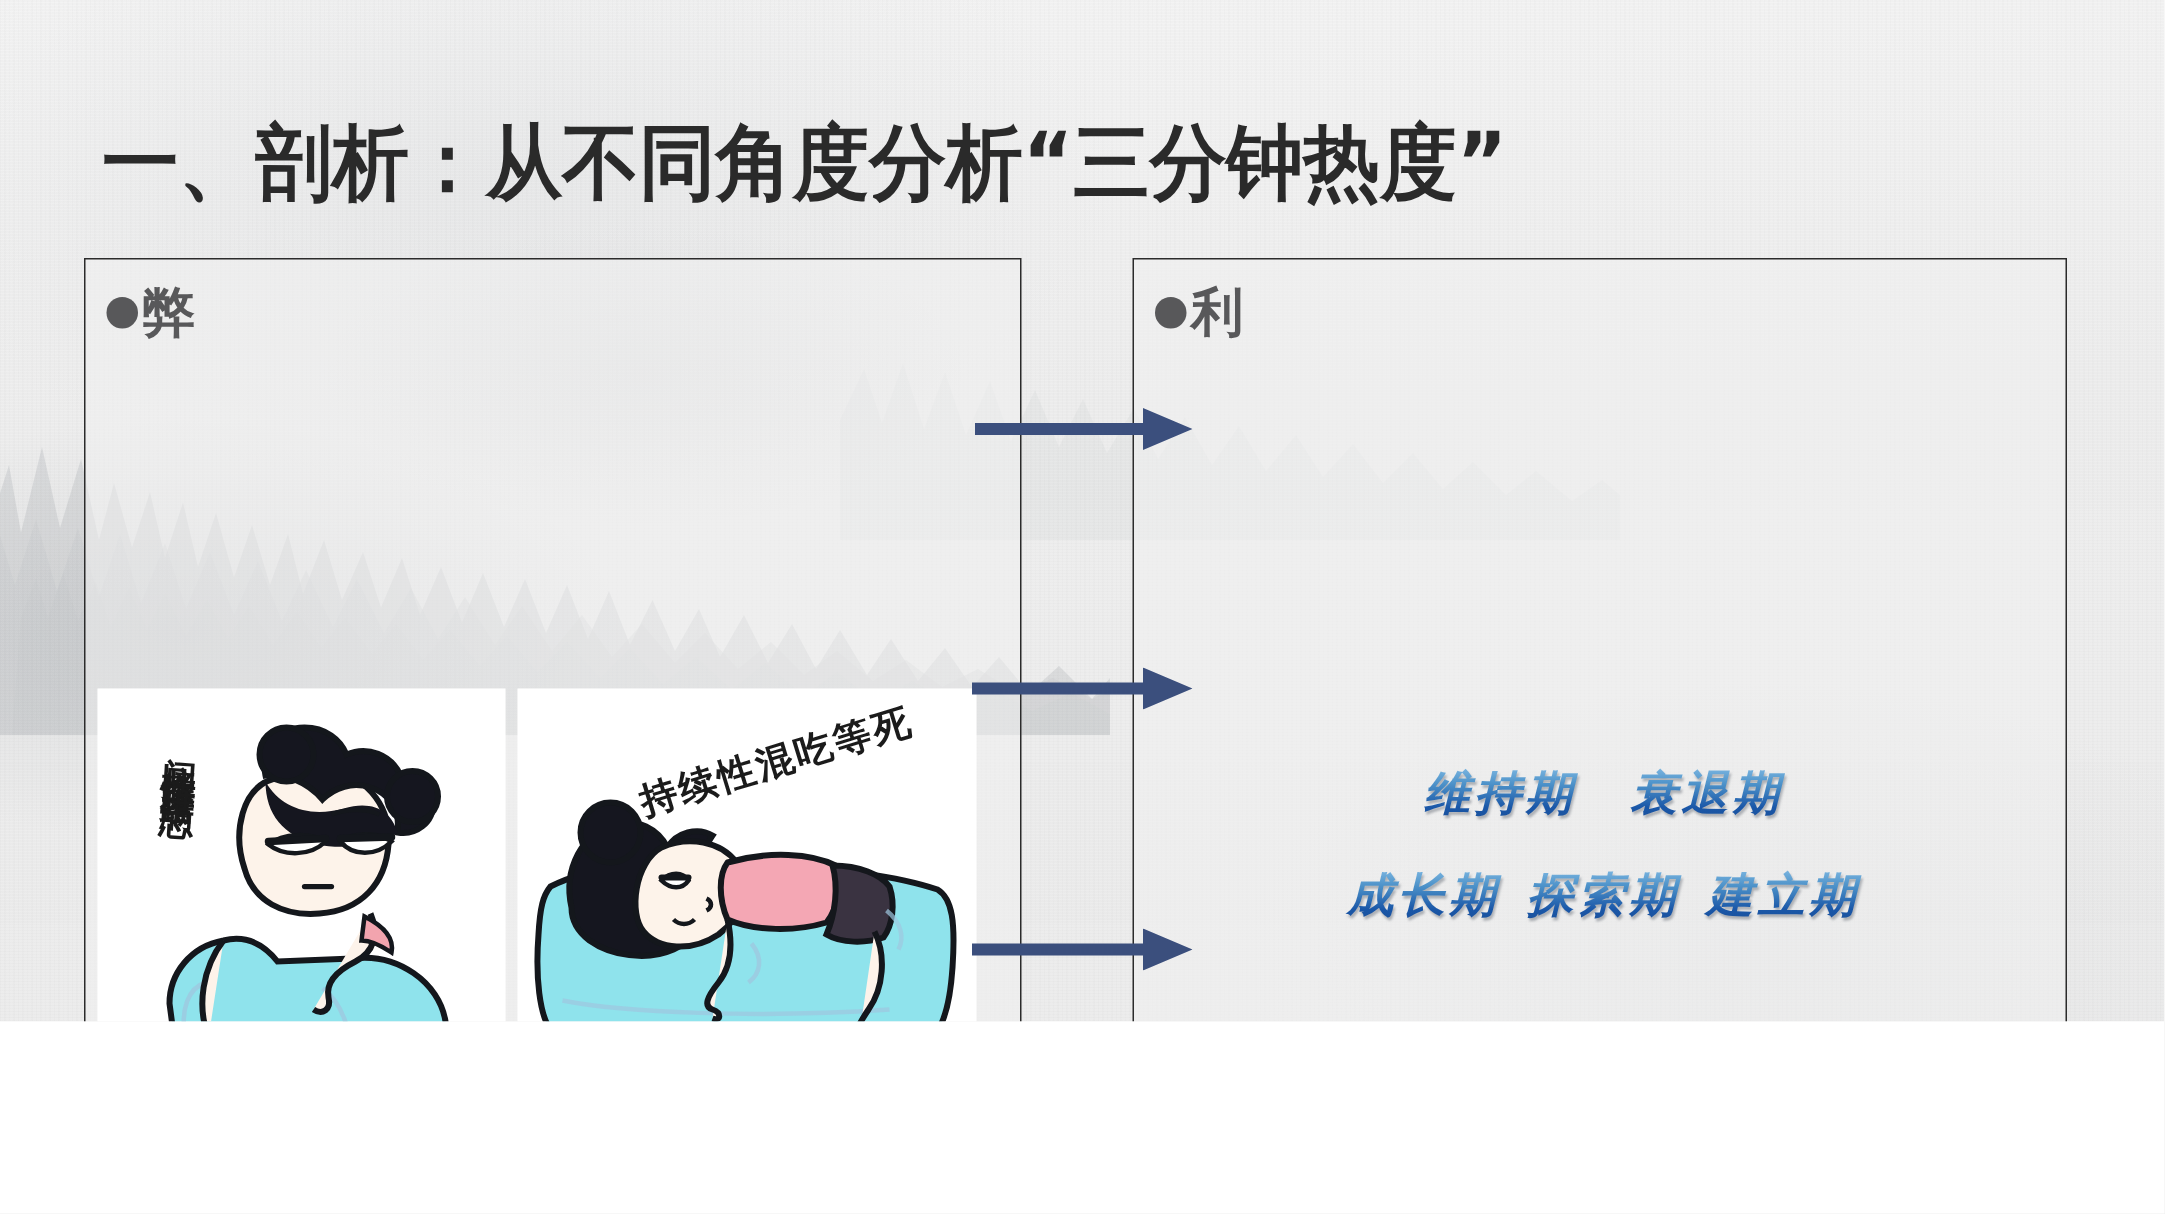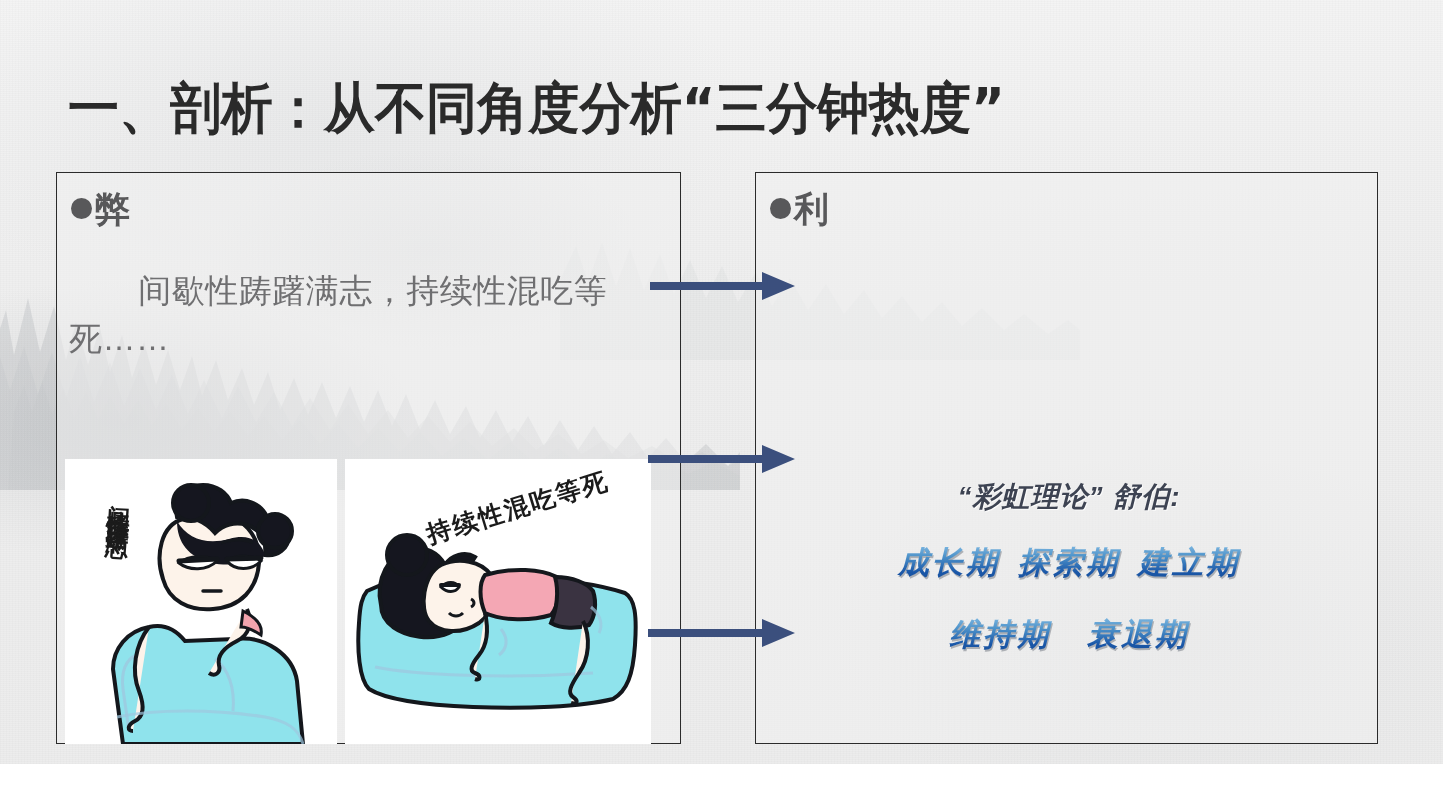--- a/index.html
+++ b/index.html
@@ -3,21 +3,21 @@
 <meta charset="utf-8">
 <style>
   html, body {
     margin: 0;
     padding: 0;
     background: #ffffff;
   }
   #slide {
     position: relative;
     width: 1443px;
-    height: 764px;
+    height: 681px;
     overflow: hidden;
     background: #efefef;
     font-family: "Liberation Sans", "DejaVu Sans", sans-serif;
   }
   
   .bg-base {
     position: absolute; inset: 0;
     background:
       linear-gradient(178deg, #f4f4f4 0%, #eeeeee 40%, #ececec 100%);
   }
@@ -204,21 +204,20 @@
 
   <div class="title">一、剖析：从不同角度分析“三分钟热度”</div>
 
   <div class="panel" id="panel-left">
 
     <div class="panel-header">
       <span class="bullet-dot"></span>
       <span>弊</span>
     </div>
 
-    <div class="body-text" id="left-body">间歇性踌躇满志，持续性混吃等死……</div>
 
     <div class="cartoons">
 
       <div class="cartoon" id="cartoon-1">
         <svg viewBox="0 0 272 285" width="272" height="285">
           <rect width="272" height="285" fill="#ffffff"></rect>
 
           <path d="M58 285 L48 210 C48 190 62 172 84 168 C100 164 112 172 120 182 L170 180 C200 176 228 196 232 222 L238 285 Z" fill="#8fe3ec" stroke="#14171c" stroke-width="4"></path>
 
           <path d="M72 196 C60 200 56 214 58 230 L64 272" fill="none" stroke="#9ec8e0" stroke-width="3" opacity="0.8"></path>
@@ -288,27 +287,26 @@
 
   <div class="panel" id="panel-right">
 
     <div class="panel-header">
       <span class="bullet-dot"></span>
       <span>利</span>
     </div>
 
 
     <div class="theory-block">
-      <div class="theory-title">“彩虹理论” 舒伯:</div>
+      <div class="theory-line" id="theory-line-2">
+        <span>维持期</span><span class="sp"></span><span class="sp"></span><span>衰退期</span>
+      </div>
       <div class="theory-line" id="theory-line-1">
         <span>成长期</span><span class="sp"></span><span>探索期</span><span class="sp"></span><span>建立期</span>
       </div>
-      <div class="theory-line" id="theory-line-2">
-        <span>维持期</span><span class="sp"></span><span class="sp"></span><span>衰退期</span>
-      </div>
     </div>
   </div>
 
   <svg class="arrow" id="arrow-1" viewBox="0 0 145 28">
     <path d="M0 10 L112 10 L112 0 L145 14 L112 28 L112 18 L0 18 Z" fill="#3b4f7d"></path>
   </svg>
   <svg class="arrow" id="arrow-2" viewBox="0 0 147 28">
     <path d="M0 10 L114 10 L114 0 L147 14 L114 28 L114 18 L0 18 Z" fill="#3b4f7d"></path>
   </svg>
   <svg class="arrow" id="arrow-3" viewBox="0 0 147 28">

